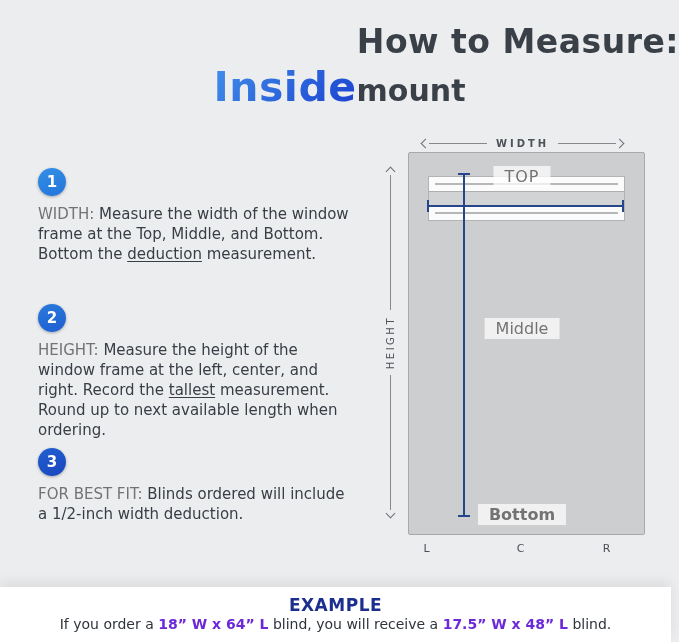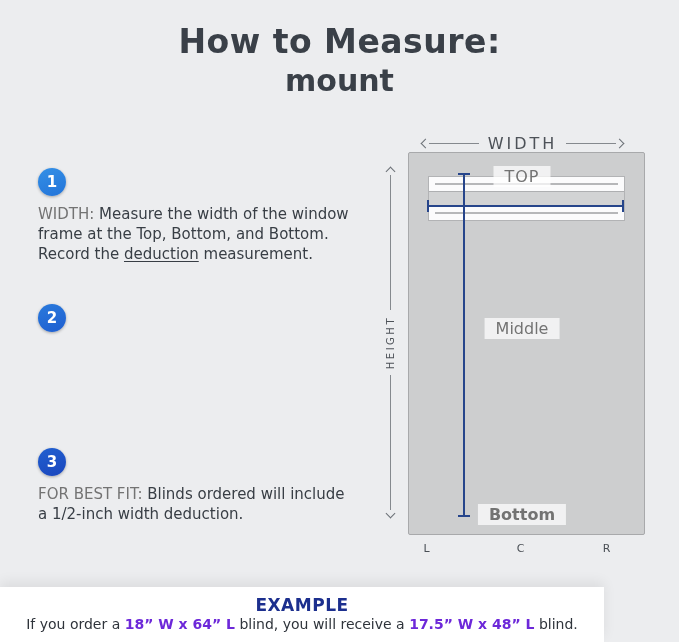--- a/index.html
+++ b/index.html
@@ -6,21 +6,21 @@
   html,body { width:679px; height:642px; }
   body {
     position:relative;
     font-family:"DejaVu Sans","Liberation Sans",sans-serif;
     background:#ecedef;
     overflow:hidden;
     color:#3a4048;
   }
 
   
-  .title { position:absolute; top:22px; left:0; width:679px; text-align:center; }
+  .title { position:absolute; top:22px; left:0; width:679px; text-align:right; }
   .t1 { font-size:33px; font-weight:700; color:#3a4048; letter-spacing:.5px; }
   .t2 { display:flex; align-items:baseline; justify-content:center; margin-top:2px; }
   .inside { font-size:41px; font-weight:800; color:#2665d9; letter-spacing:.5px; }
   @supports (-webkit-background-clip: text) {
     .inside {
       background:linear-gradient(135deg,#3f8ce9 5%,#1c43d0 95%);
       -webkit-background-clip:text; background-clip:text;
       -webkit-text-fill-color:transparent;
     }
   }
@@ -45,21 +45,21 @@
 
   
   .diagram { position:absolute; left:378px; top:128px; width:300px; height:460px; }
 
   .h-arrow { position:absolute; left:44px; top:8px; width:201px; height:14px;
              display:flex; align-items:center; }
   .aline { flex:1; height:1px; background:#85898e; }
   .chev { width:7px; height:7px; flex:0 0 auto; }
   .cl { border-left:1px solid #6b7076; border-bottom:1px solid #6b7076; transform:rotate(45deg); }
   .cr { border-right:1px solid #6b7076; border-top:1px solid #6b7076; transform:rotate(45deg); }
-  .alabel { font-size:16px; letter-spacing:3px; color:#4d5258; margin:0 9px; font-weight:400; }
+  .alabel { font-size:10px; letter-spacing:3px; color:#4d5258; margin:0 9px; font-weight:700; }
 
   .v-arrow { position:absolute; left:5px; top:40px; height:349px; width:14px;
              display:flex; flex-direction:column; align-items:center; }
   .vline { flex:1; width:1px; background:#85898e; }
   .cu { border-top:1px solid #6b7076; border-left:1px solid #6b7076; transform:rotate(45deg); }
   .cd { border-bottom:1px solid #6b7076; border-right:1px solid #6b7076; transform:rotate(45deg); }
   .vlabel { font-size:10px; letter-spacing:2.5px; color:#4d5258; margin:6px 0;
             writing-mode:vertical-rl; transform:rotate(180deg); font-weight:500; }
 
   .frame {
@@ -97,49 +97,51 @@
   .measure-h::before,.measure-h::after { content:""; position:absolute; top:-5px;
                width:2px; height:12px; background:#26458b; }
   .measure-h::before { left:0; } .measure-h::after { right:0; }
 
   .lcr { position:absolute; top:414px; transform:translateX(-50%);
          font-size:11px; color:#4a4f55; letter-spacing:1px; }
   .lcr.l { left:49px; } .lcr.c { left:143px; } .lcr.r { left:229px; }
 
   
   .footer {
-    position:absolute; left:0; bottom:0; width:604px; height:55px;
+    position:absolute; left:0; bottom:0; width:671px; height:55px;
     background:#ffffff; text-align:center;
     box-shadow:0 -5px 12px rgba(0,0,0,.07);
   }
   .ex-head { margin-top:8px; font-size:17px; font-weight:700; letter-spacing:.5px; color:#1c2f8e; }
   .ex-body { margin-top:1px; font-size:14px; color:#2f343b; }
   .ex-body b { font-weight:700; color:#6d28d9; }
 </style>
 </head>
 <body>
 
 <div class="title">
   <div class="t1">How to Measure:</div>
   <div class="t2">
+    <span class="inside">Inside</span>
     <span class="mount">mount</span>
   </div>
 </div>
 
 <div class="step step1">
   <div class="badge">
     <span>1</span>
   </div>
-  <p class="copy"><b>WIDTH:</b><span> Measure the width of the window frame at the Top, Bottom, and Bottom. Record the </span><span class="u">deduction</span><span> measurement.</span></p>
+  <p class="copy"><b>WIDTH:</b><span> Measure the width of the window frame at the Top, Middle, and Bottom. Bottom the </span><span class="u">deduction</span><span> measurement.</span></p>
 </div>
 
 <div class="step step2">
   <div class="badge">
     <span>2</span>
   </div>
+  <p class="copy"><b>HEIGHT:</b><span> Measure the height of the window frame at the left, center, and right. Record the </span><span class="u">tallest</span><span> measurement. Round up to next available length when ordering.</span></p>
 </div>
 
 <div class="step step3">
   <div class="badge">
     <span>3</span>
   </div>
   <p class="copy"><b>FOR BEST FIT:</b><span> Blinds ordered will include a 1/2-inch width deduction.</span><span class="u"></span><span></span></p>
 </div>
 
 <div class="diagram">

